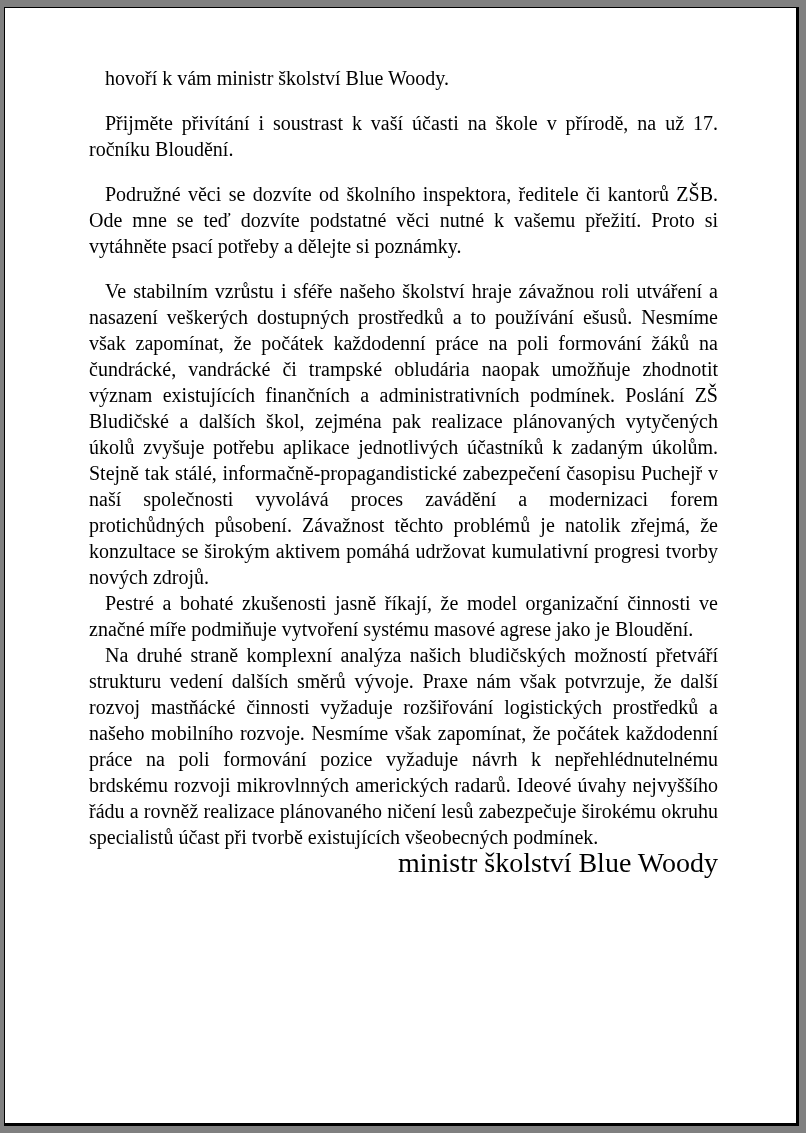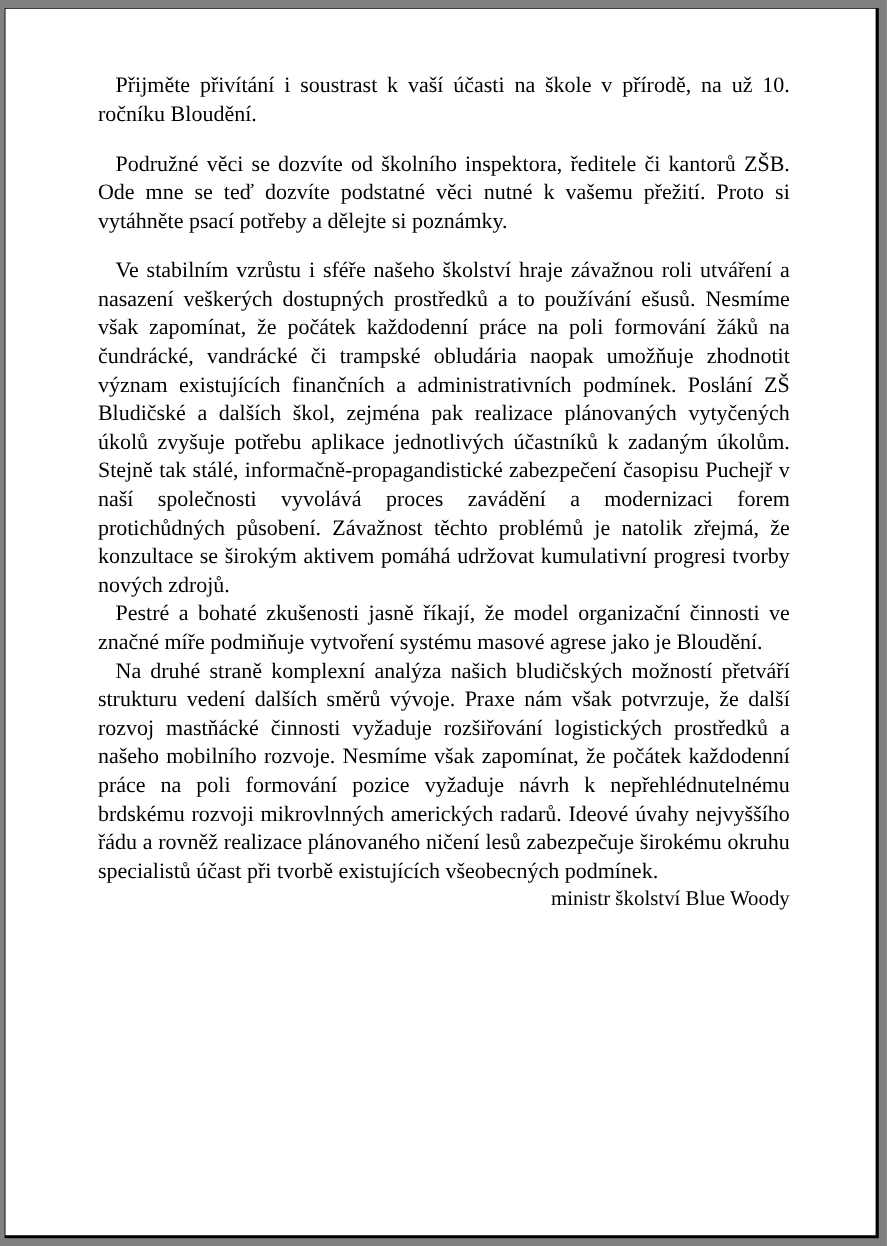--- a/index.html
+++ b/index.html
@@ -43,34 +43,35 @@
     font-size: 20px;
     line-height: 26px;
     margin: 0;
     text-align: justify;
     text-indent: 16px;
   }
   .para.spaced {
     margin-bottom: 19px;
   }
   .signature {
-    font-size: 19px;
+    font-size: 28px;
     line-height: 26px;
     margin: 0;
     text-align: right;
     text-indent: 0;
   }
 </style>
 </head>
 <body>
 
 <div class="desk">
   <div class="sheet">
     <div>
-        <p class="para spaced">Přijměte přivítání i soustrast k vaší účasti na škole v přírodě, na už 10. ročníku Bloudění.</p>
+        <p class="para spaced">hovoří k vám ministr školství Blue Woody.</p>
+        <p class="para spaced">Přijměte přivítání i soustrast k vaší účasti na škole v přírodě, na už 17. ročníku Bloudění.</p>
         <p class="para spaced">Podružné věci se dozvíte od školního inspektora, ředitele či kantorů ZŠB. Ode mne se teď dozvíte podstatné věci nutné k vašemu přežití. Proto si vytáhněte psací potřeby a dělejte si poznámky.</p>
       </div>
     <div>
         <p class="para">Ve stabilním vzrůstu i sféře našeho školství hraje závažnou roli utváření a nasazení veškerých dostupných prostředků a to používání ešusů. Nesmíme však zapomínat, že počátek každodenní práce na poli formování žáků na čundrácké, vandrácké či trampské obludária naopak umožňuje zhodnotit význam existujících finančních a administrativních podmínek. Poslání ZŠ Bludičské a dalších škol, zejména pak realizace plánovaných vytyčených úkolů zvyšuje potřebu aplikace jednotlivých účastníků k zadaným úkolům. Stejně tak stálé, informačně-propagandistické zabezpečení časopisu Puchejř v naší společnosti vyvolává proces zavádění a modernizaci forem protichůdných působení. Závažnost těchto problémů je natolik zřejmá, že konzultace se širokým aktivem pomáhá udržovat kumulativní progresi tvorby nových zdrojů.</p>
         <p class="para">Pestré a bohaté zkušenosti jasně říkají, že model organizační činnosti ve značné míře podmiňuje vytvoření systému masové agrese jako je Bloudění.</p>
         <p class="para">Na druhé straně komplexní analýza našich bludičských možností přetváří strukturu vedení dalších směrů vývoje. Praxe nám však potvrzuje, že další rozvoj mastňácké činnosti vyžaduje rozšiřování logistických prostředků a našeho mobilního rozvoje. Nesmíme však zapomínat, že počátek každodenní práce na poli formování pozice vyžaduje návrh k nepřehlédnutelnému brdskému rozvoji mikrovlnných amerických radarů. Ideové úvahy nejvyššího řádu a rovněž realizace plánovaného ničení lesů zabezpečuje širokému okruhu specialistů účast při tvorbě existujících všeobecných podmínek.</p>
       </div>
     <p class="signature">ministr školství Blue Woody</p>
   </div>
 </div>

